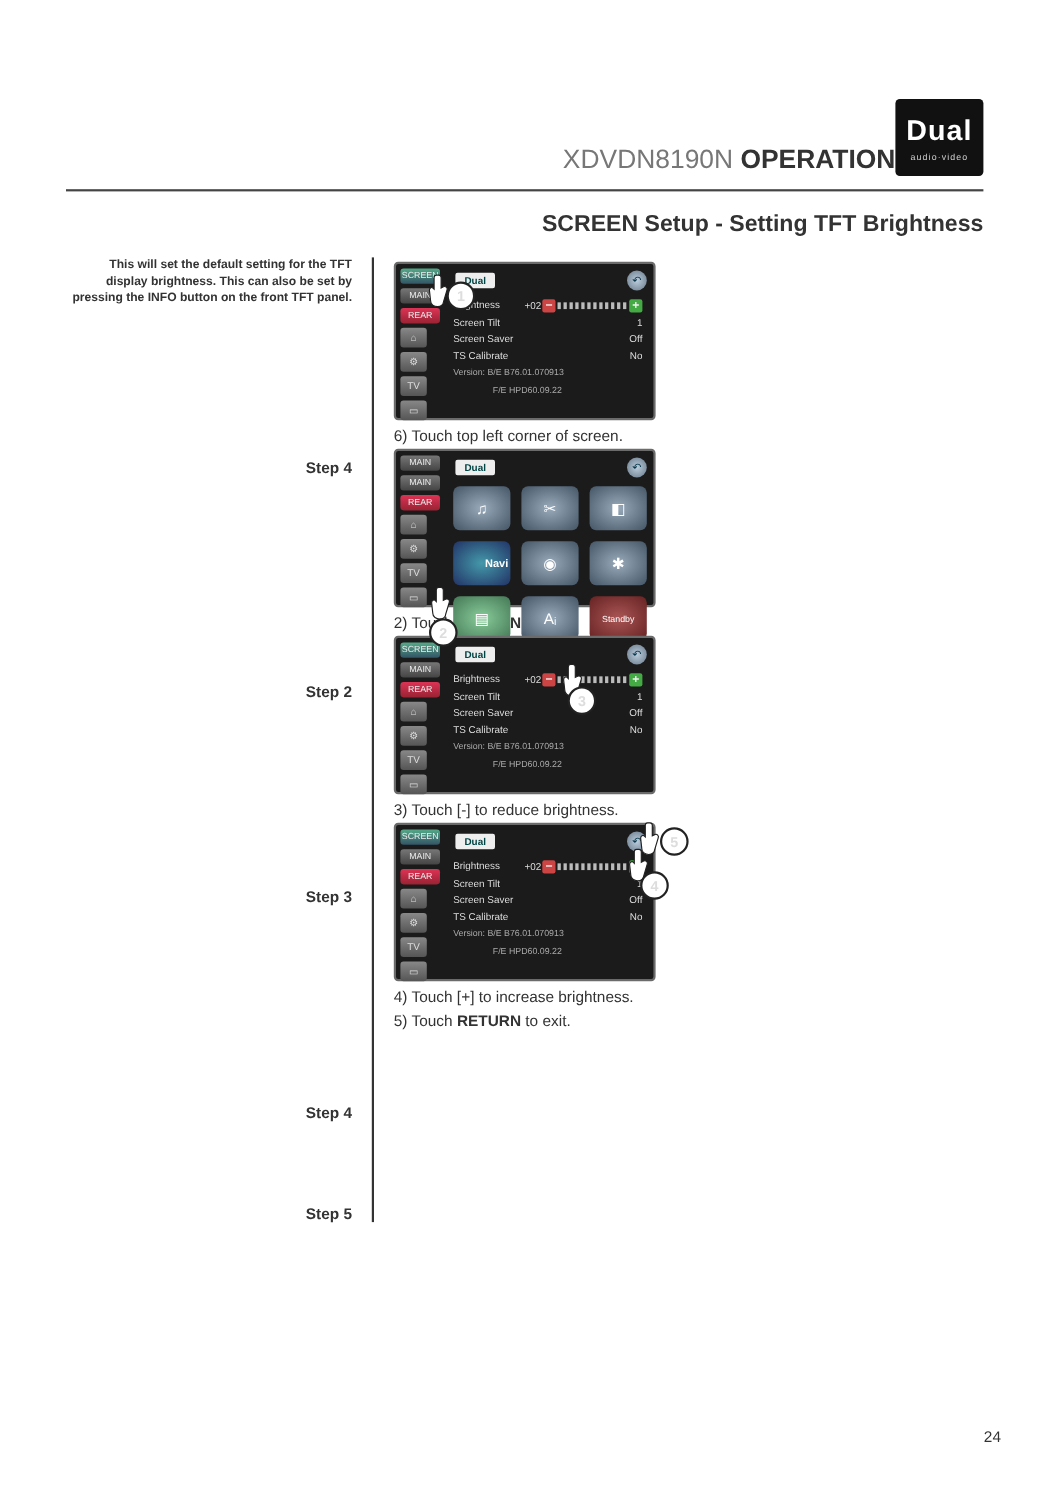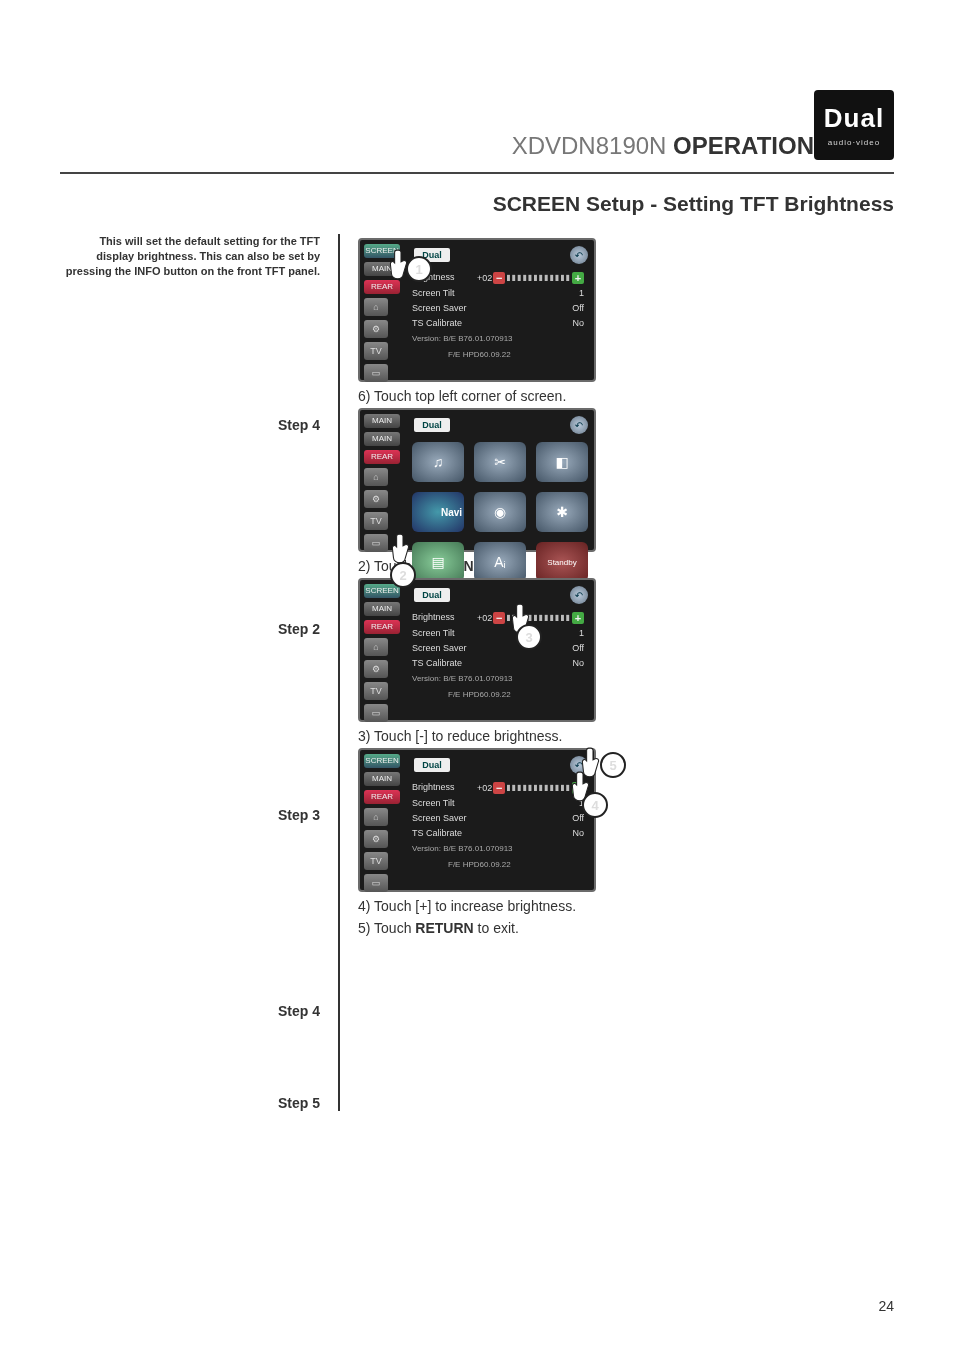--- a/index.html
+++ b/index.html
@@ -197,21 +197,21 @@
     background:#fff;
     font-weight:700;
     font-size:13px;
     display:flex;align-items:center;justify-content:center;
     z-index:6;
   }
   
   .pagenum {
     position: absolute;
     bottom: 40px;
-    right: 60px;
+    right: 44px;
     font-size: 14px;
   }
 </style>
 </head>
 <body>
 
 <div class="page">
 
   <div class="header-row">
     <div class="header-title">

